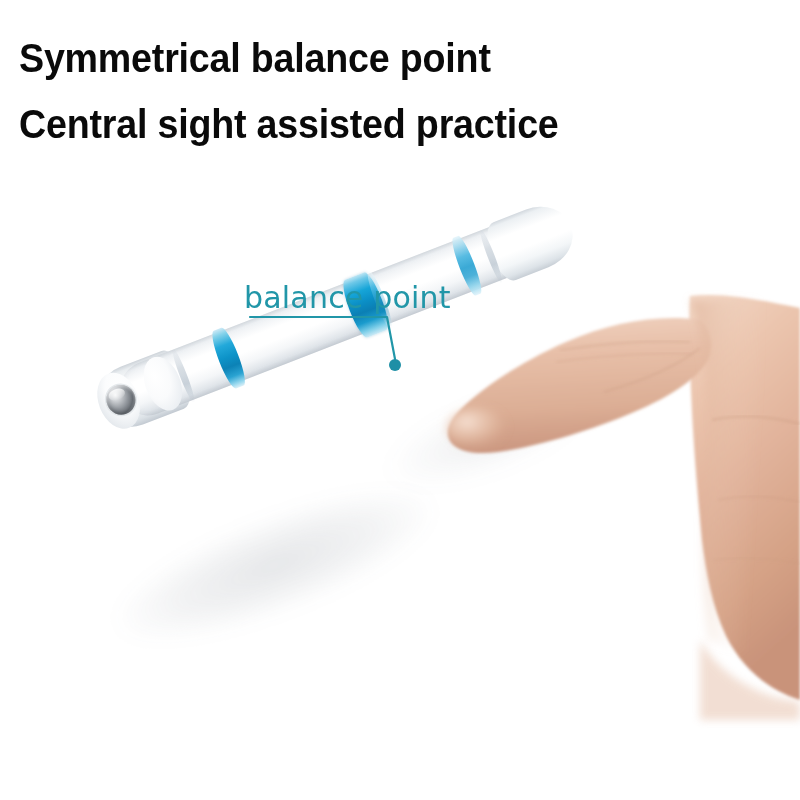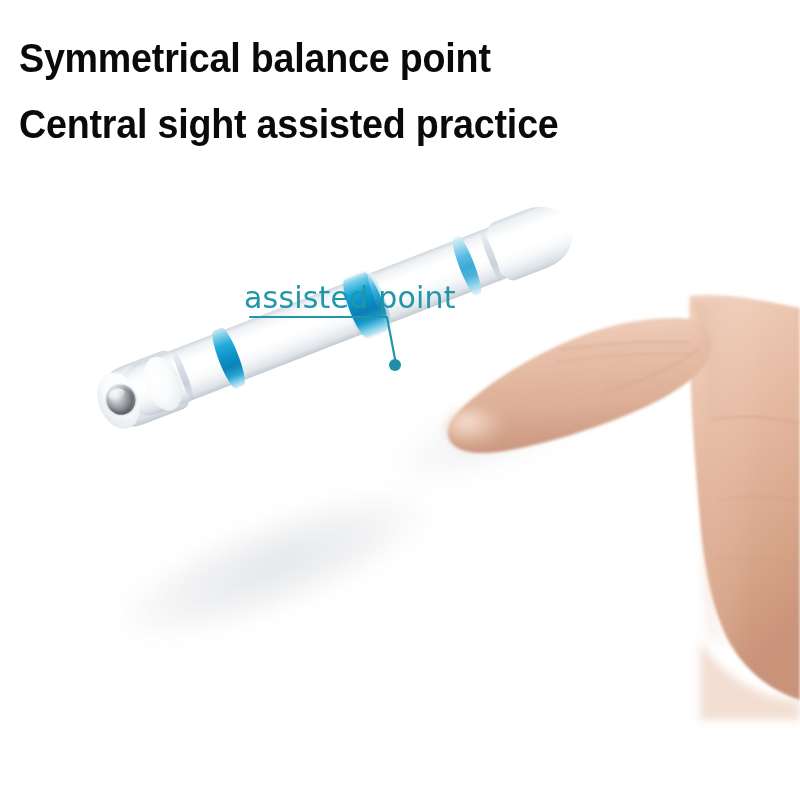--- a/index.html
+++ b/index.html
@@ -408,15 +408,15 @@
     <div class="ring" id="ring-right">
       <div class="ring-inner"></div>
     </div>
   </div>
 
   <svg id="leader-svg" viewBox="0 0 800 800">
     <polyline id="leader-path" points="250,317 387,317 395,359" fill="none" stroke="#2196a8" stroke-width="2.2" stroke-linecap="round" stroke-linejoin="round"></polyline>
     <circle id="leader-dot" cx="395" cy="365" r="6" fill="#1e8fa6"></circle>
   </svg>
 
-  <div id="annotation-label" style="color: rgb(33, 150, 168);">assisted point</div>
+  <div id="annotation-label" style="color: rgb(33, 150, 168);">balance point</div>
 
 </div>
 
 </body></html>

